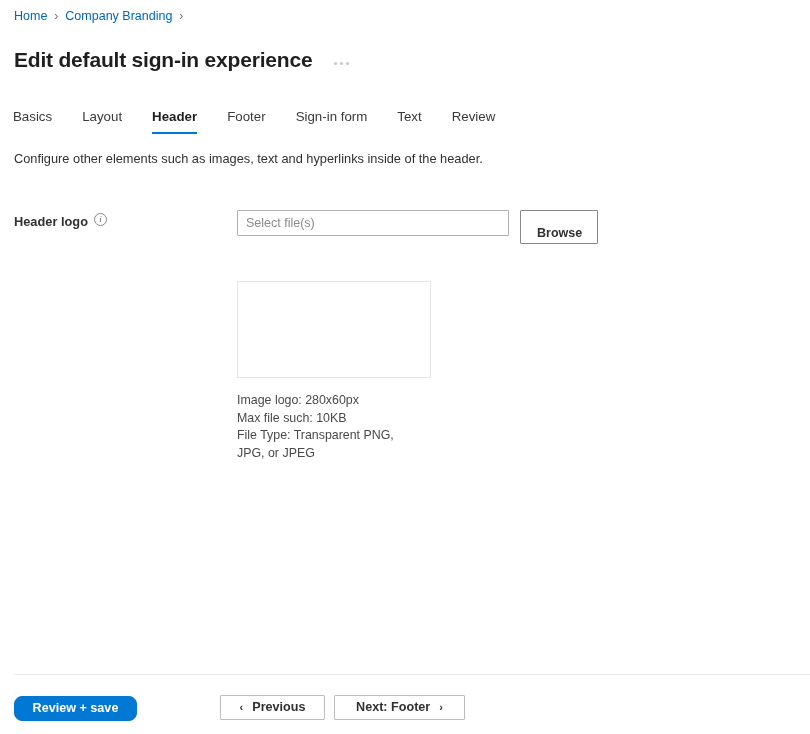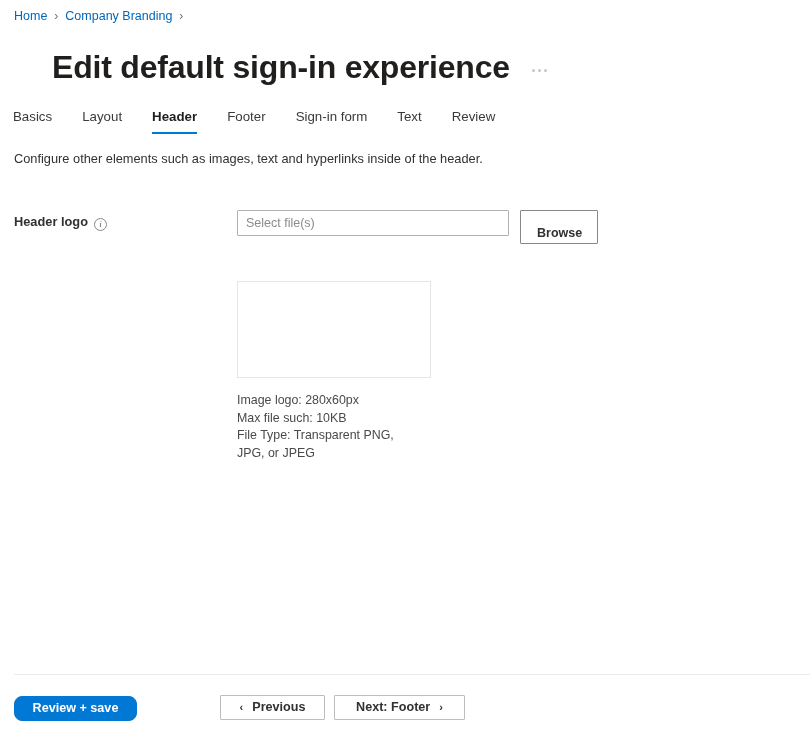--- a/index.html
+++ b/index.html
@@ -43,27 +43,26 @@
 
   
   .title-row {
     position: absolute;
     left: 14px;
     top: 30px;
     display: flex;
     align-items: center;
   }
   .page-title {
-    font-size: 32px;
+    font-size: 21px;
     font-weight: bold;
     color: #201f1e;
     letter-spacing: -0.2px;
     line-height: 32px;
     white-space: nowrap;
-    margin-left: 38px;
   }
   .more-btn {
     margin-left: 21px;
     margin-top: 6px;
     display: flex;
     align-items: center;
     gap: 3px;
     cursor: pointer;
     padding: 2px 1px;
   }
@@ -125,21 +124,21 @@
     width: 782px;
     display: flex;
     align-items: flex-start;
   }
   .field-label {
     width: 223px;
     font-size: 12.8px;
     font-weight: bold;
     color: #323130;
     display: flex;
-    align-items: flex-end;
+    align-items: flex-start;
     line-height: 18px;
     padding-top: 3px;
   }
   .info-icon {
     display: inline-flex;
     align-items: center;
     justify-content: center;
     width: 13px;
     height: 13px;
     border: 1px solid #8a8886;

